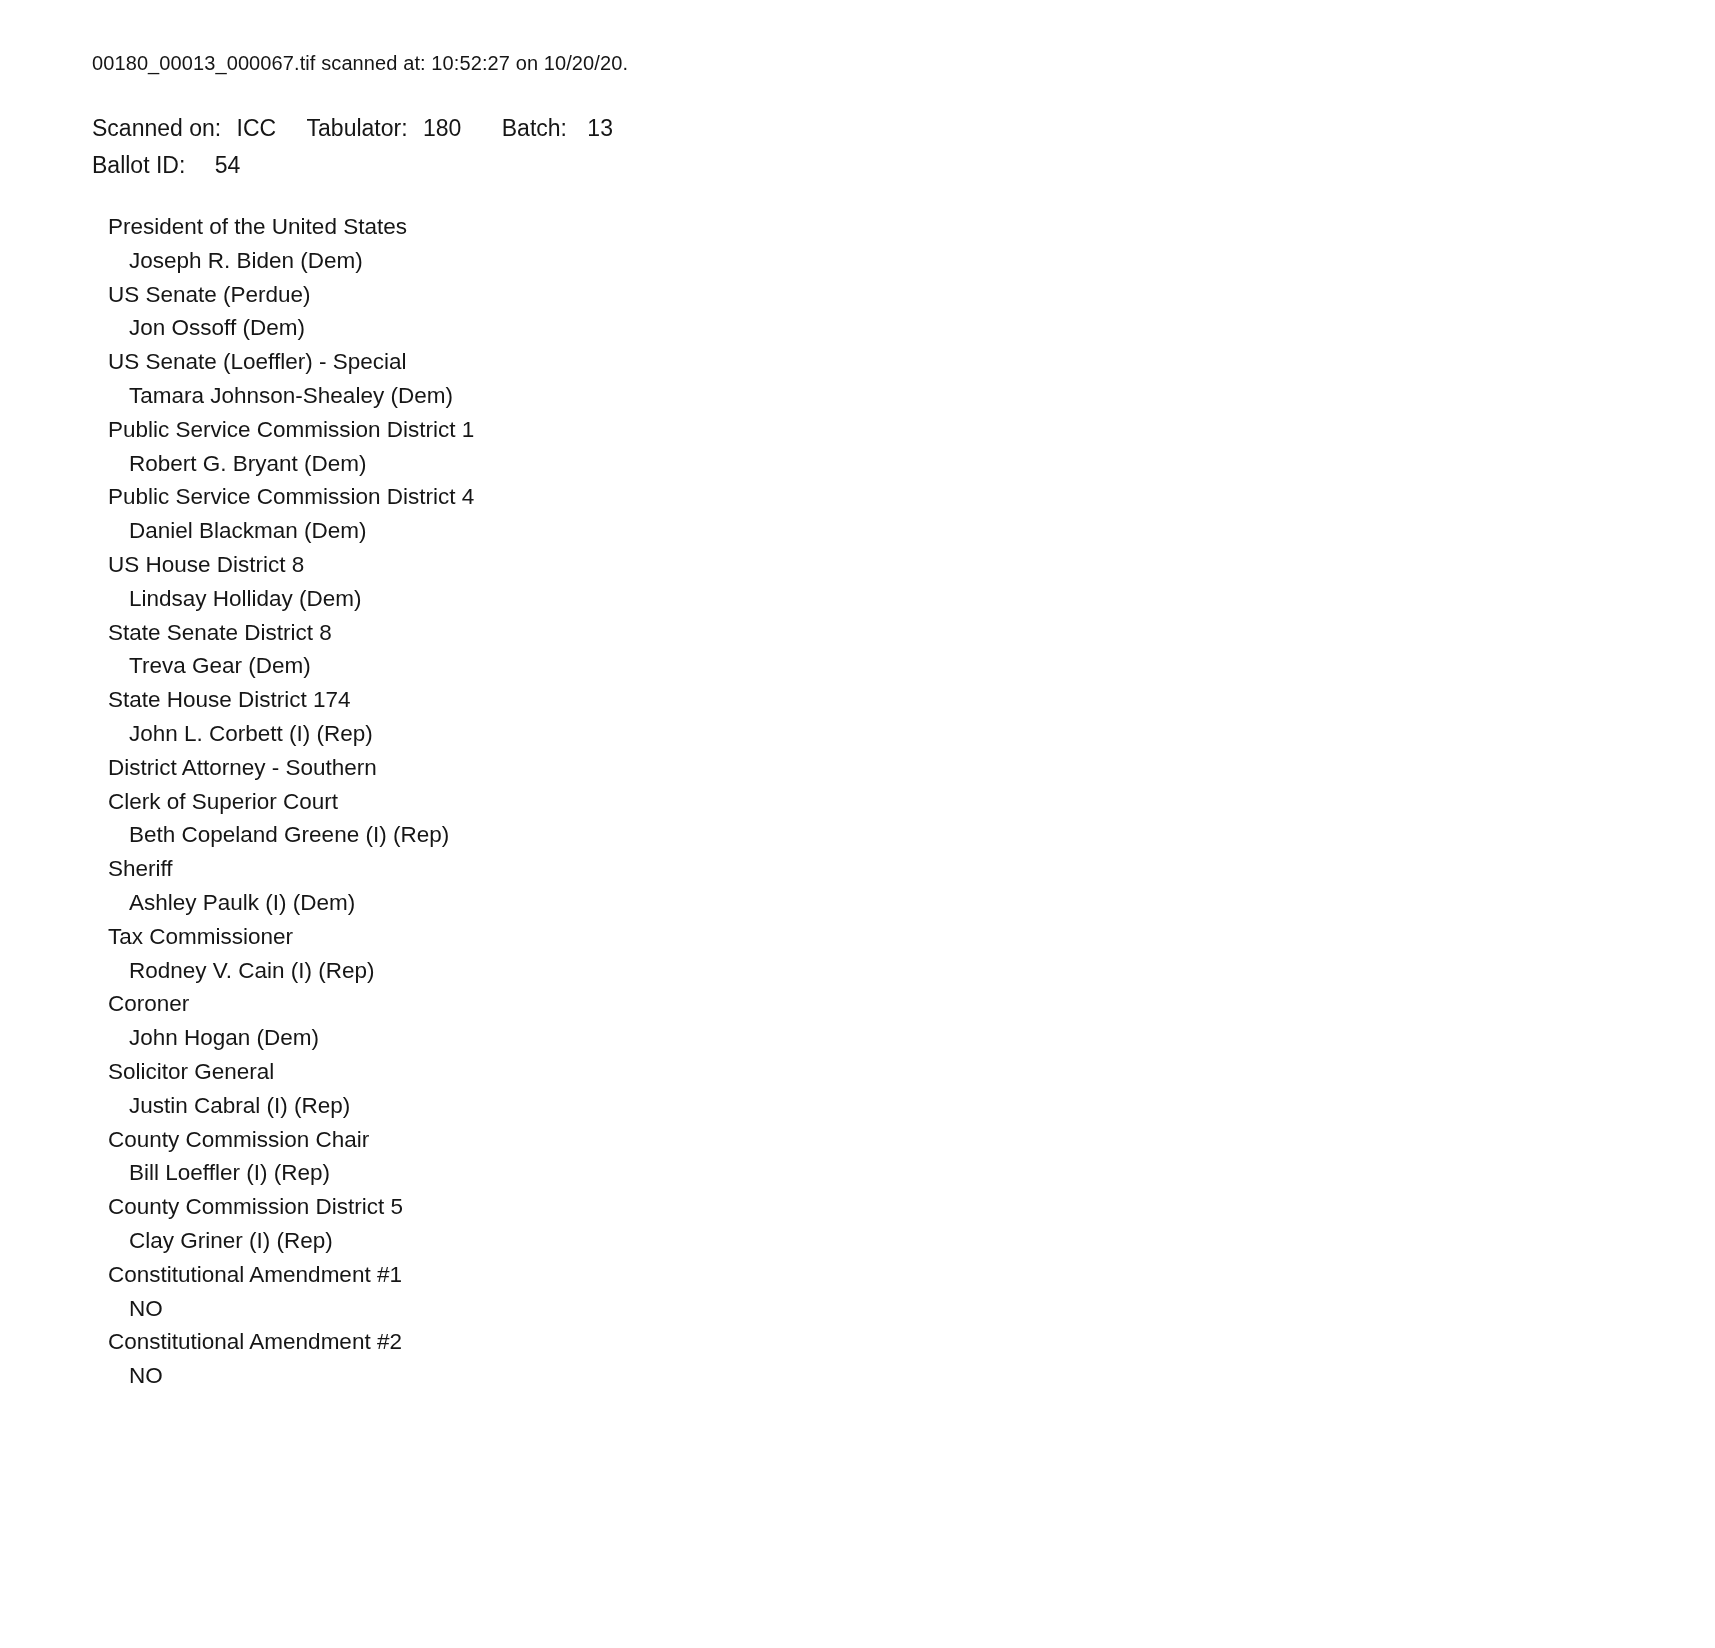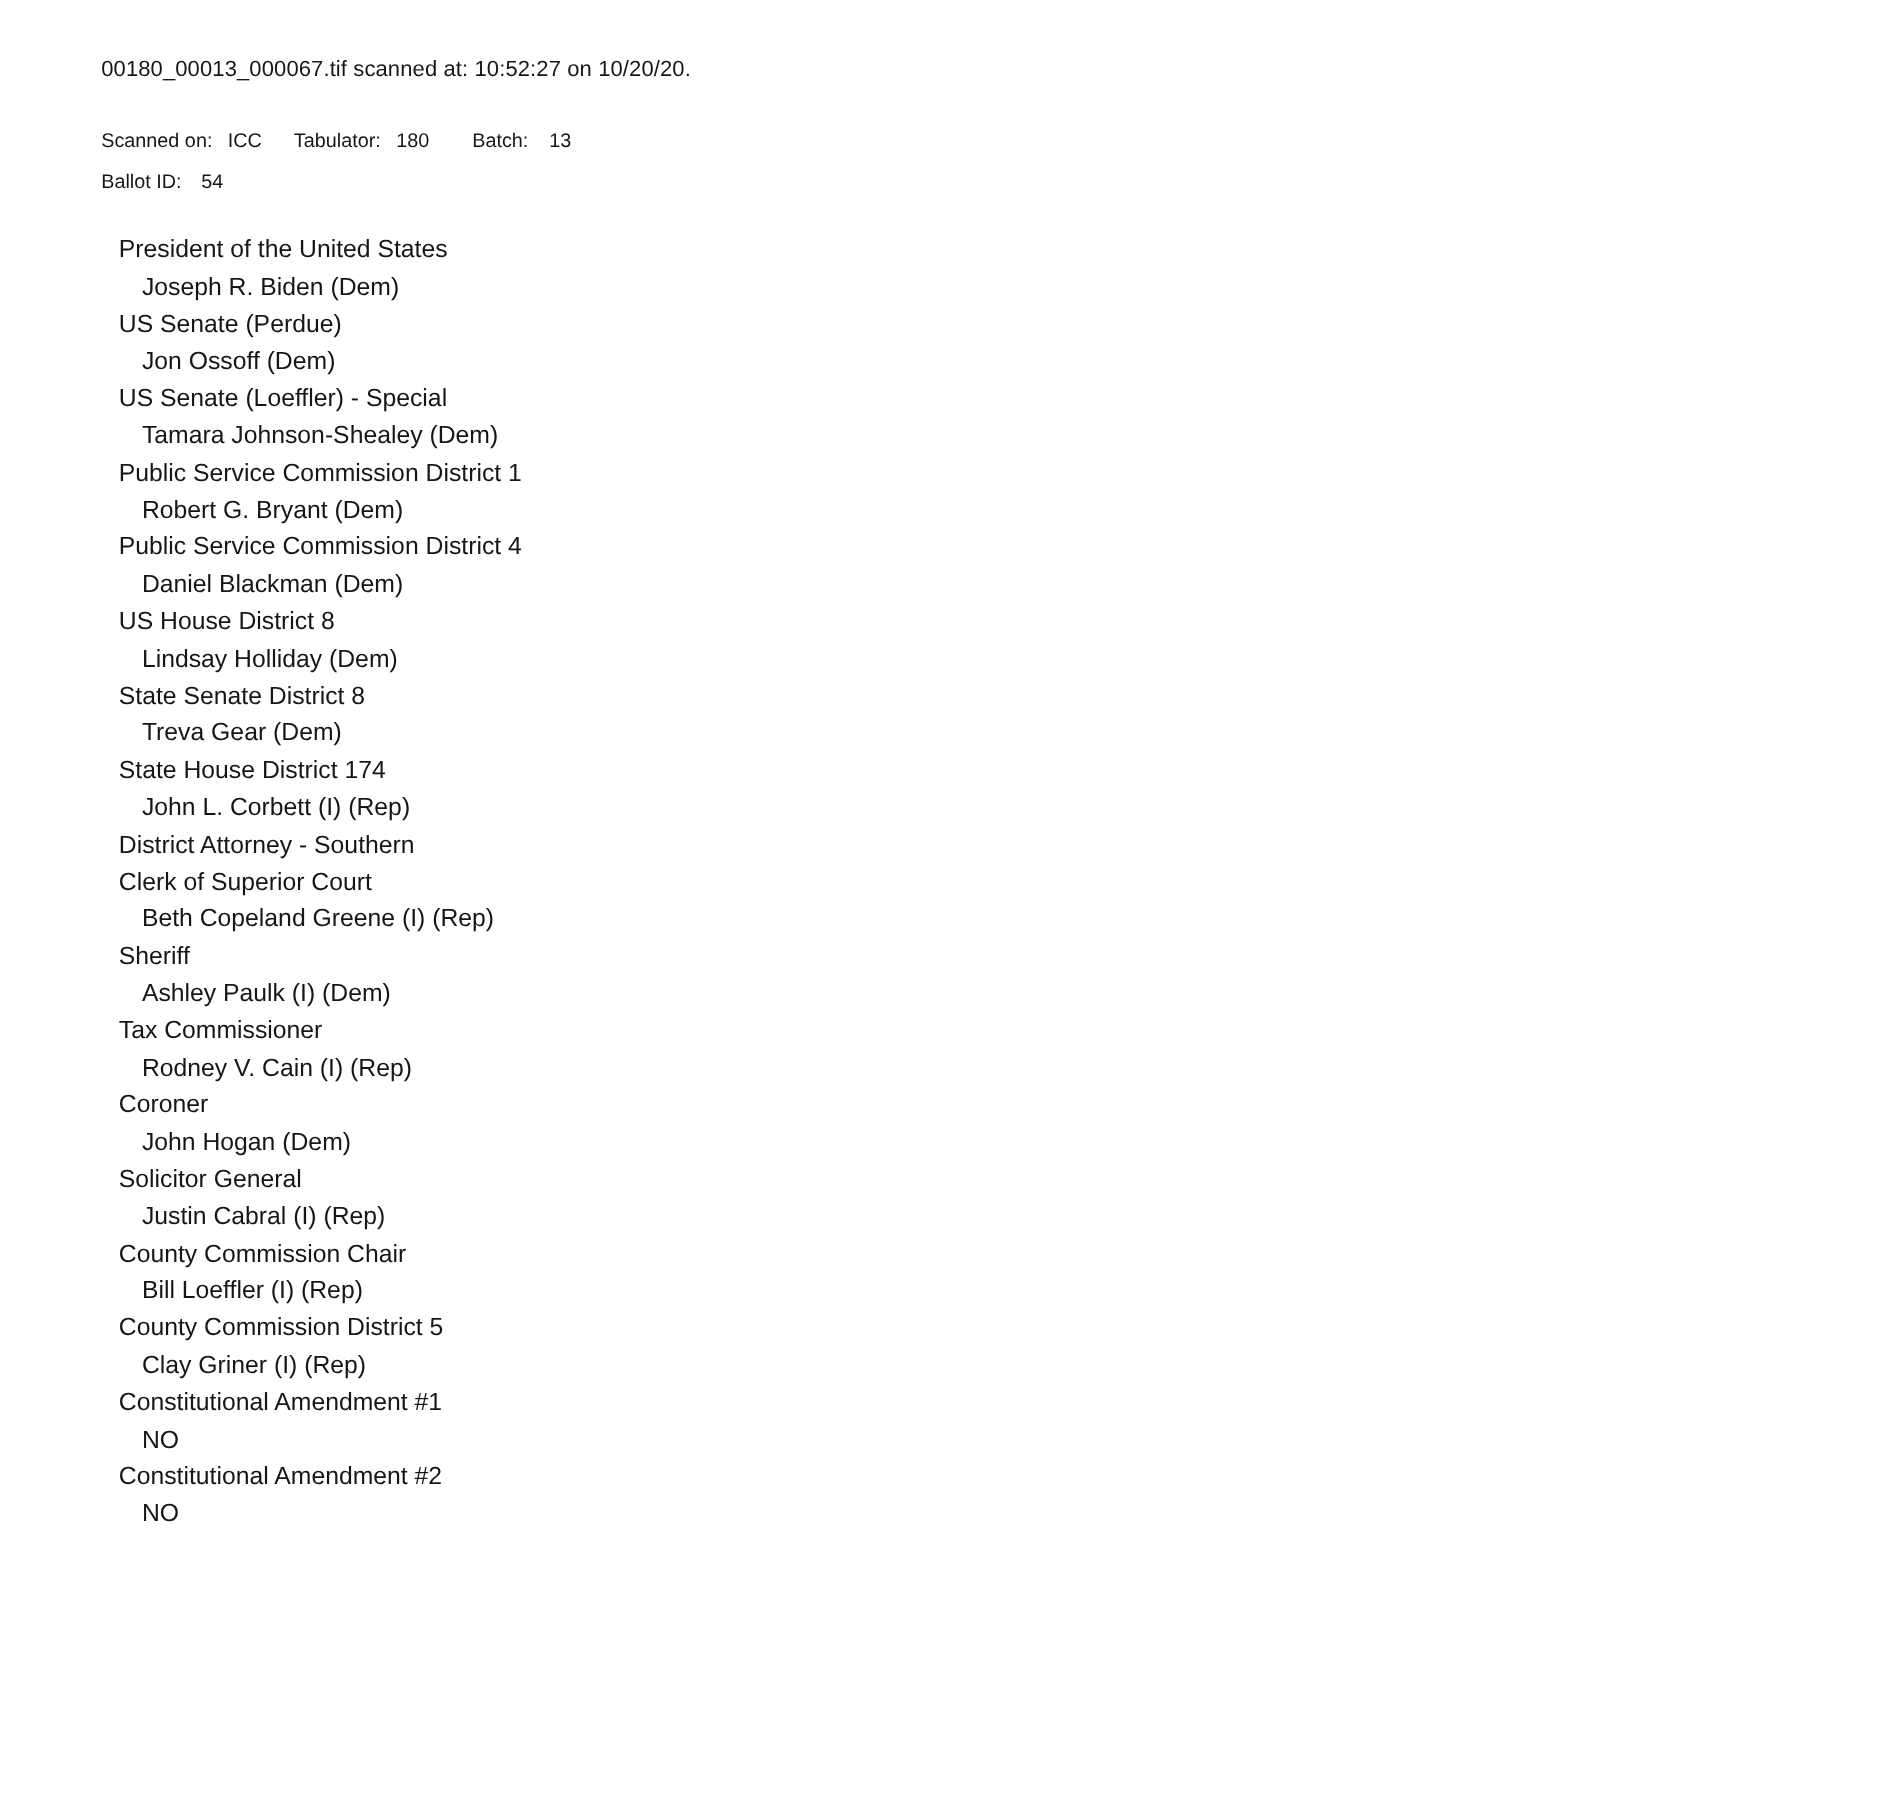--- a/index.html
+++ b/index.html
@@ -22,21 +22,21 @@
   .scan-header {
     font-size: 20px;
     line-height: 26px;
     margin: 0 0 34px 0;
     letter-spacing: 0.1px;
   }
   .meta-block {
     margin: 0 0 26px 0;
   }
   .meta-line {
-    font-size: 18px;
+    font-size: 23px;
     line-height: 37px;
     white-space: nowrap;
   }
   .meta-pair { display: inline-block; }
   .meta-pair .label { margin-right: 9px; }
   .gap-md { margin-right: 24px; }
   .gap-lg { margin-right: 34px; }
   .value { display: inline-block; }
   .contest-list {
     margin: 16px;
@@ -70,21 +70,21 @@
         <span class="label">Tabulator:</span>
         <span class="value">180</span>
       </span>
       <span class="meta-pair">
         <span class="label" style="margin-right:14px;">Batch:</span>
         <span class="value">13</span>
       </span>
     </div>
     <div class="meta-line">
       <span class="meta-pair">
-        <span class="label" style="margin-right:13px;">Ballot ID:</span>
+        <span class="label" style="margin-right:23px;">Ballot ID:</span>
         <span class="value">54</span>
       </span>
     </div>
   </div>
 
   <div class="contest-list" id="contest-list">
       <div>
         <div class="contest-title">President of the United States</div>
         <div class="contest-selection">Joseph R. Biden (Dem)</div>
       </div>

